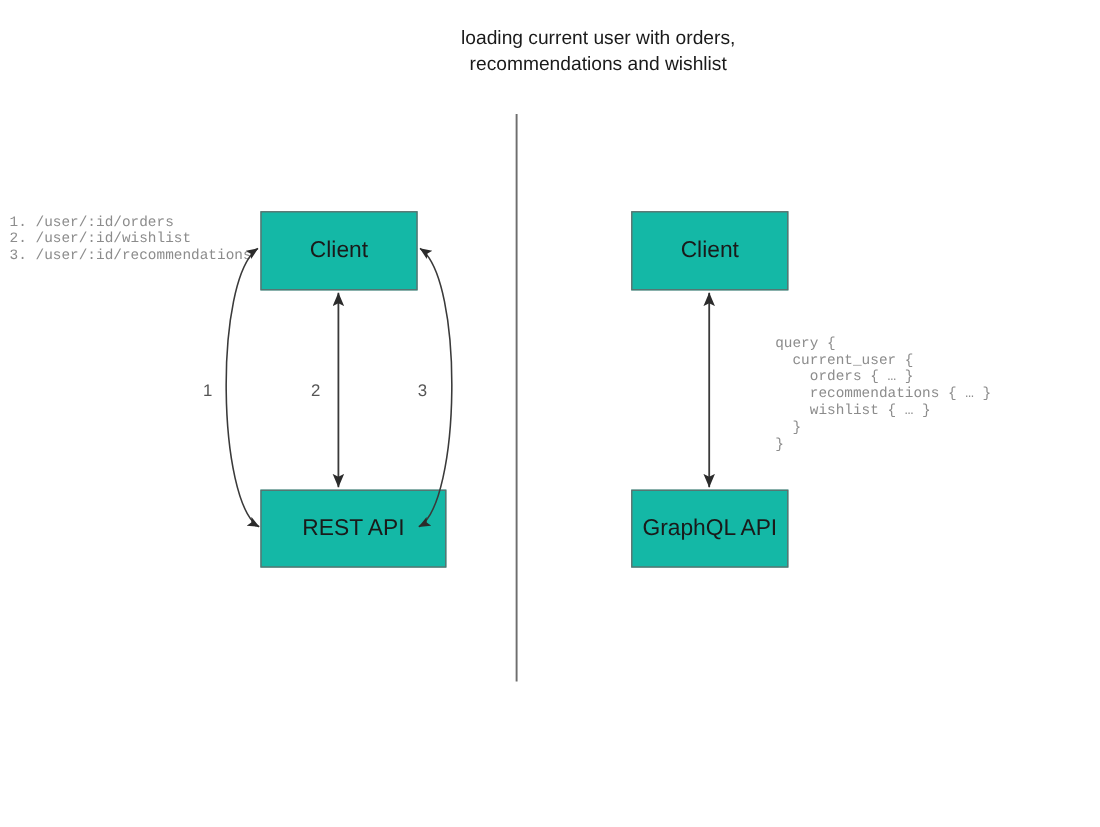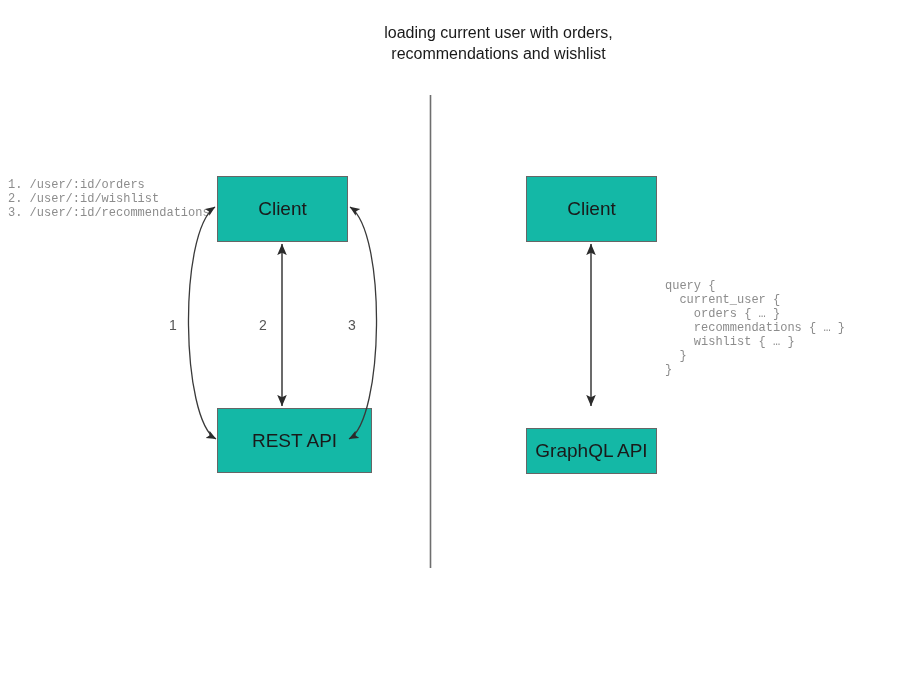--- a/index.html
+++ b/index.html
@@ -80,23 +80,23 @@
   <div class="node-box" style="left:217px; top:176px; width:131px; height:66px;">Client</div>
 
   <div class="node-box" style="left:217px; top:408px; width:155px; height:65px;">REST API</div>
 
   <div class="edge-label" style="left:163px; top:317px;">1</div>
   <div class="edge-label" style="left:253px; top:317px;">2</div>
   <div class="edge-label" style="left:342px; top:317px;">3</div>
 
   <div class="node-box" style="left:526px; top:176px; width:131px; height:66px;">Client</div>
 
-  <div class="node-box" style="left:526px; top:428px; width:131px; height:46px;">GraphQL API</div>
+  <div class="node-box" style="left:526px; top:408px; width:131px; height:65px;">GraphQL API</div>
 
-  <div class="mono-block" style="left:665px; top:279px;">query {
+  <div class="mono-block" style="left:646px; top:279px;">query {
   current_user {
     orders { … }
     recommendations { … }
     wishlist { … }
   }
 }</div>
 
   <svg class="overlay" viewBox="0 0 917 689">
     <defs>
       <marker id="arrowEnd" markerWidth="9" markerHeight="9" refX="7.4" refY="3.2" orient="auto" markerUnits="strokeWidth">

